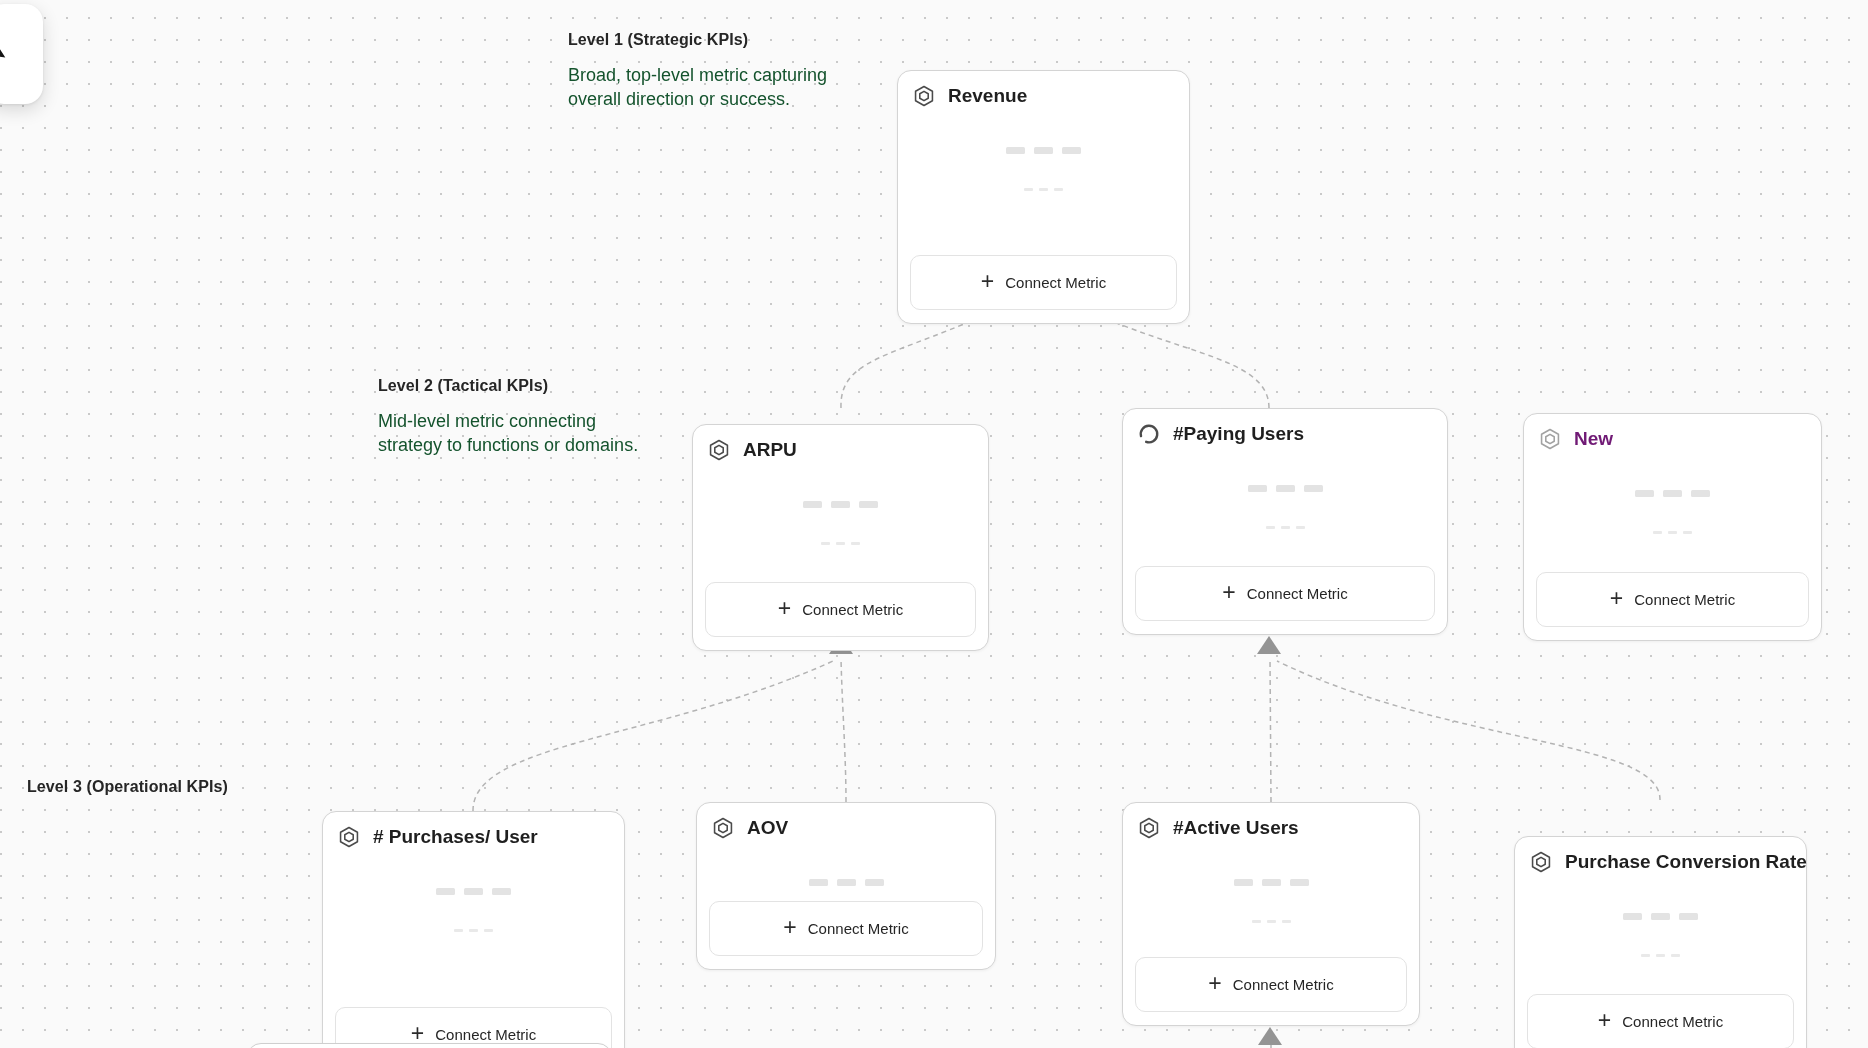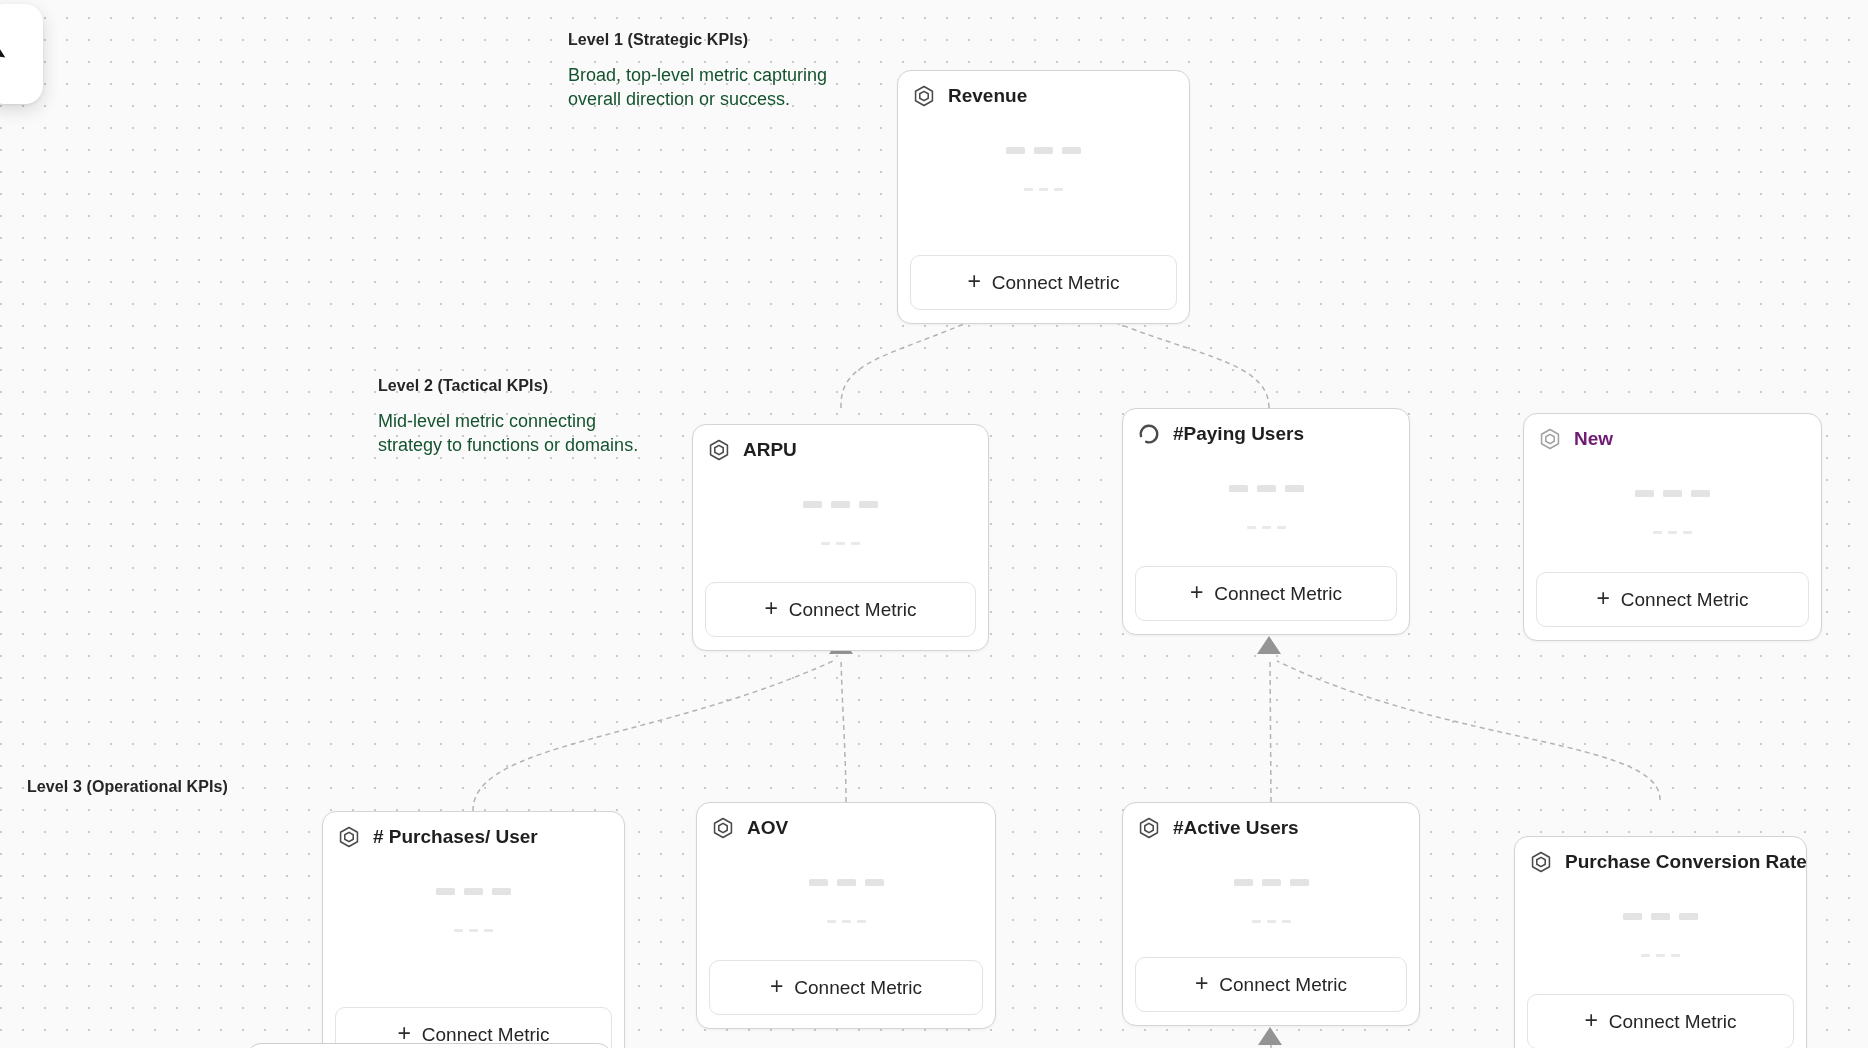--- a/index.html
+++ b/index.html
@@ -42,21 +42,21 @@
   .skeleton-row2{position:absolute;left:0;right:0;top:117px;display:flex;justify-content:center;gap:6px;}
   .skeleton-row2 .bar{width:9px;height:3px;background:#e9e9e9;border-radius:1px;}
 
   .connect-btn{
     position:absolute;left:12px;right:12px;bottom:13px;height:53px;
     background:#ffffff;border:1px solid #e3e3e3;border-radius:10px;
     display:flex;align-items:center;justify-content:center;gap:11px;
     cursor:pointer;
   }
   .connect-btn .plus{font-size:23px;font-weight:400;color:#2b2b2b;line-height:1;margin-top:-2px;}
-  .connect-btn .btn-label{font-size:19px;font-weight:500;color:#262626;}
+  .connect-btn .btn-label{font-size:15px;font-weight:500;color:#262626;}
 
   .partial-card{
     position:absolute;background:#ffffff;border:1px solid #cfcfcf;border-radius:14px;
     box-shadow:0 1px 3px rgba(0,0,0,0.05);box-sizing:border-box;
   }
 </style>
 </head>
 <body>
 
 <svg class="connector-layer" width="1868" height="1048" viewBox="0 0 1868 1048">
@@ -146,21 +146,21 @@
       <span class="bar"></span>
       <span class="bar"></span>
       <span class="bar"></span>
     </div>
   <div class="connect-btn">
     <span class="plus">+</span>
     <span class="btn-label">Connect Metric</span>
   </div>
 </div>
 
-<div class="card" style="left:1122px;top:408px;width:288px;height:227px;">
+<div class="card" style="left:1122px;top:408px;width:326px;height:227px;">
   <div class="card-header">
     <svg class="icon-badge" viewBox="0 0 24 24" fill="none" stroke="#4b4b4b" stroke-width="2.6" stroke-linecap="round">
       <path d="M3.3 14.3 A 9 9 0 1 1 8.9 20.5"></path>
     </svg>
     <span class="card-title">#Paying Users</span>
   </div>
   <div class="skeleton-row1">
       <span class="bar"></span>
       <span class="bar"></span>
       <span class="bar"></span>
@@ -217,21 +217,21 @@
       <span class="bar"></span>
       <span class="bar"></span>
       <span class="bar"></span>
     </div>
   <div class="connect-btn">
     <span class="plus">+</span>
     <span class="btn-label">Connect Metric</span>
   </div>
 </div>
 
-<div class="card" style="left:696px;top:802px;width:300px;height:227px;">
+<div class="card" style="left:696px;top:802px;width:300px;height:168px;">
   <div class="card-header">
     <svg class="icon-badge" viewBox="0 0 24 24" fill="none" stroke="#4b4b4b" stroke-width="1.7" stroke-linejoin="round">
       <path d="M12 1.6 L21.2 6.8 L21.2 17.2 L12 22.4 L2.8 17.2 L2.8 6.8 Z"></path>
       <path d="M12 6.9 L16.6 9.5 L16.6 14.5 L12 17.1 L7.4 14.5 L7.4 9.5 Z"></path>
     </svg>
     <span class="card-title">AOV</span>
   </div>
   <div class="skeleton-row1">
       <span class="bar"></span>
       <span class="bar"></span>

